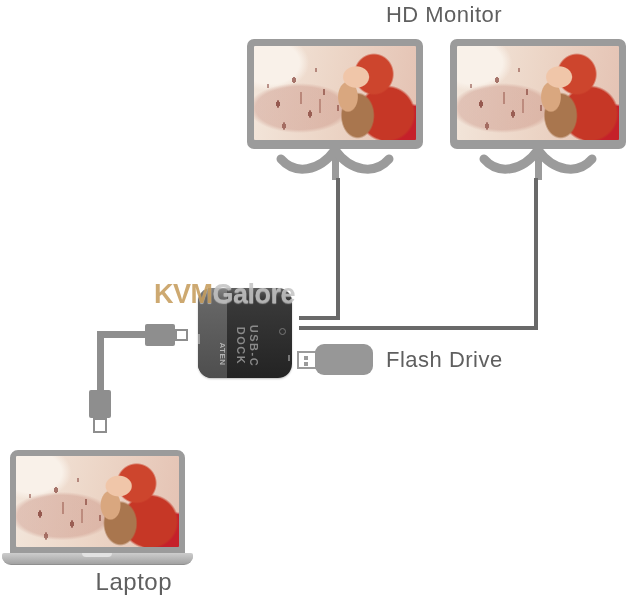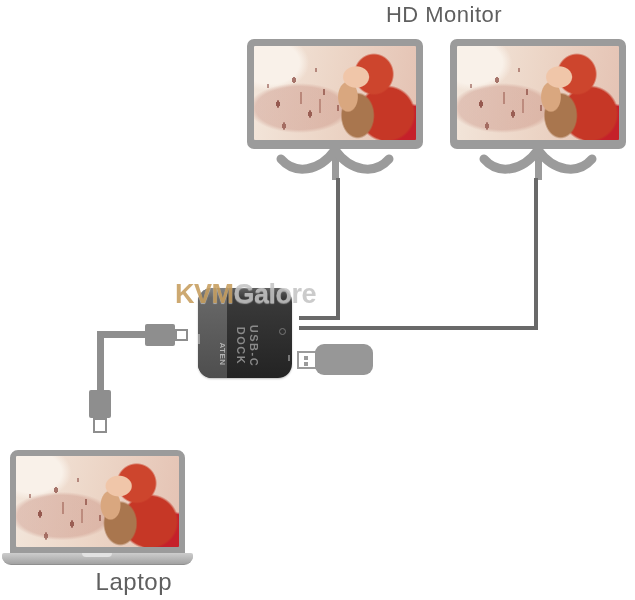--- a/index.html
+++ b/index.html
@@ -13,21 +13,21 @@
   .device-label{
     color:#5f5f5f;font-weight:300;letter-spacing:.5px;
     font-family:"Liberation Sans", sans-serif;
   }
   #hd-monitor-label{left:344px;top:2px;width:200px;text-align:center;font-size:22px;}
   #flash-drive-label{left:386px;top:347px;font-size:22px;}
   #laptop-label{left:30px;top:568px;width:142px;text-align:right;font-size:24px;}
 
   
   #watermark{
-    left:175px;top:281px;font-size:27px;line-height:27px;font-weight:800;
+    left:154px;top:281px;font-size:27px;line-height:27px;font-weight:800;
     letter-spacing:-.5px;opacity:.88;z-index:30;white-space:nowrap;
     text-shadow:0 1px 1px rgba(255,255,255,.55);
   }
   #watermark .wm-gold{color:#c79e5e;}
   #watermark .wm-gray{color:#c4c4c4;}
 
   
   .monitor-frame{
     top:39px;width:176px;height:110px;box-sizing:border-box;
     border:7px solid #9b9b9b;border-bottom-width:9px;border-radius:7px;
@@ -193,20 +193,21 @@
   <div id="dock-brand-label">ATEN</div>
   <div class="dock-mark" id="dock-mark-port"></div>
   <div class="dock-mark" id="dock-mark-circle"></div>
   <div class="dock-mark" id="dock-mark-dash"></div>
 
   <div class="abs" id="flash-plug">
     <div class="flash-plug-sq" id="flash-plug-sq1"></div>
     <div class="flash-plug-sq" id="flash-plug-sq2"></div>
   </div>
   <div class="abs" id="flash-body"></div>
+  <div class="abs device-label" id="flash-drive-label">Flash Drive</div>
 
   <div class="abs" id="laptop-screen">
     <div class="photo"></div>
   </div>
   <div class="abs" id="laptop-base">
     <div id="laptop-notch"></div>
   </div>
   <div class="abs device-label" id="laptop-label">Laptop</div>
 
   <div class="abs" id="watermark">

